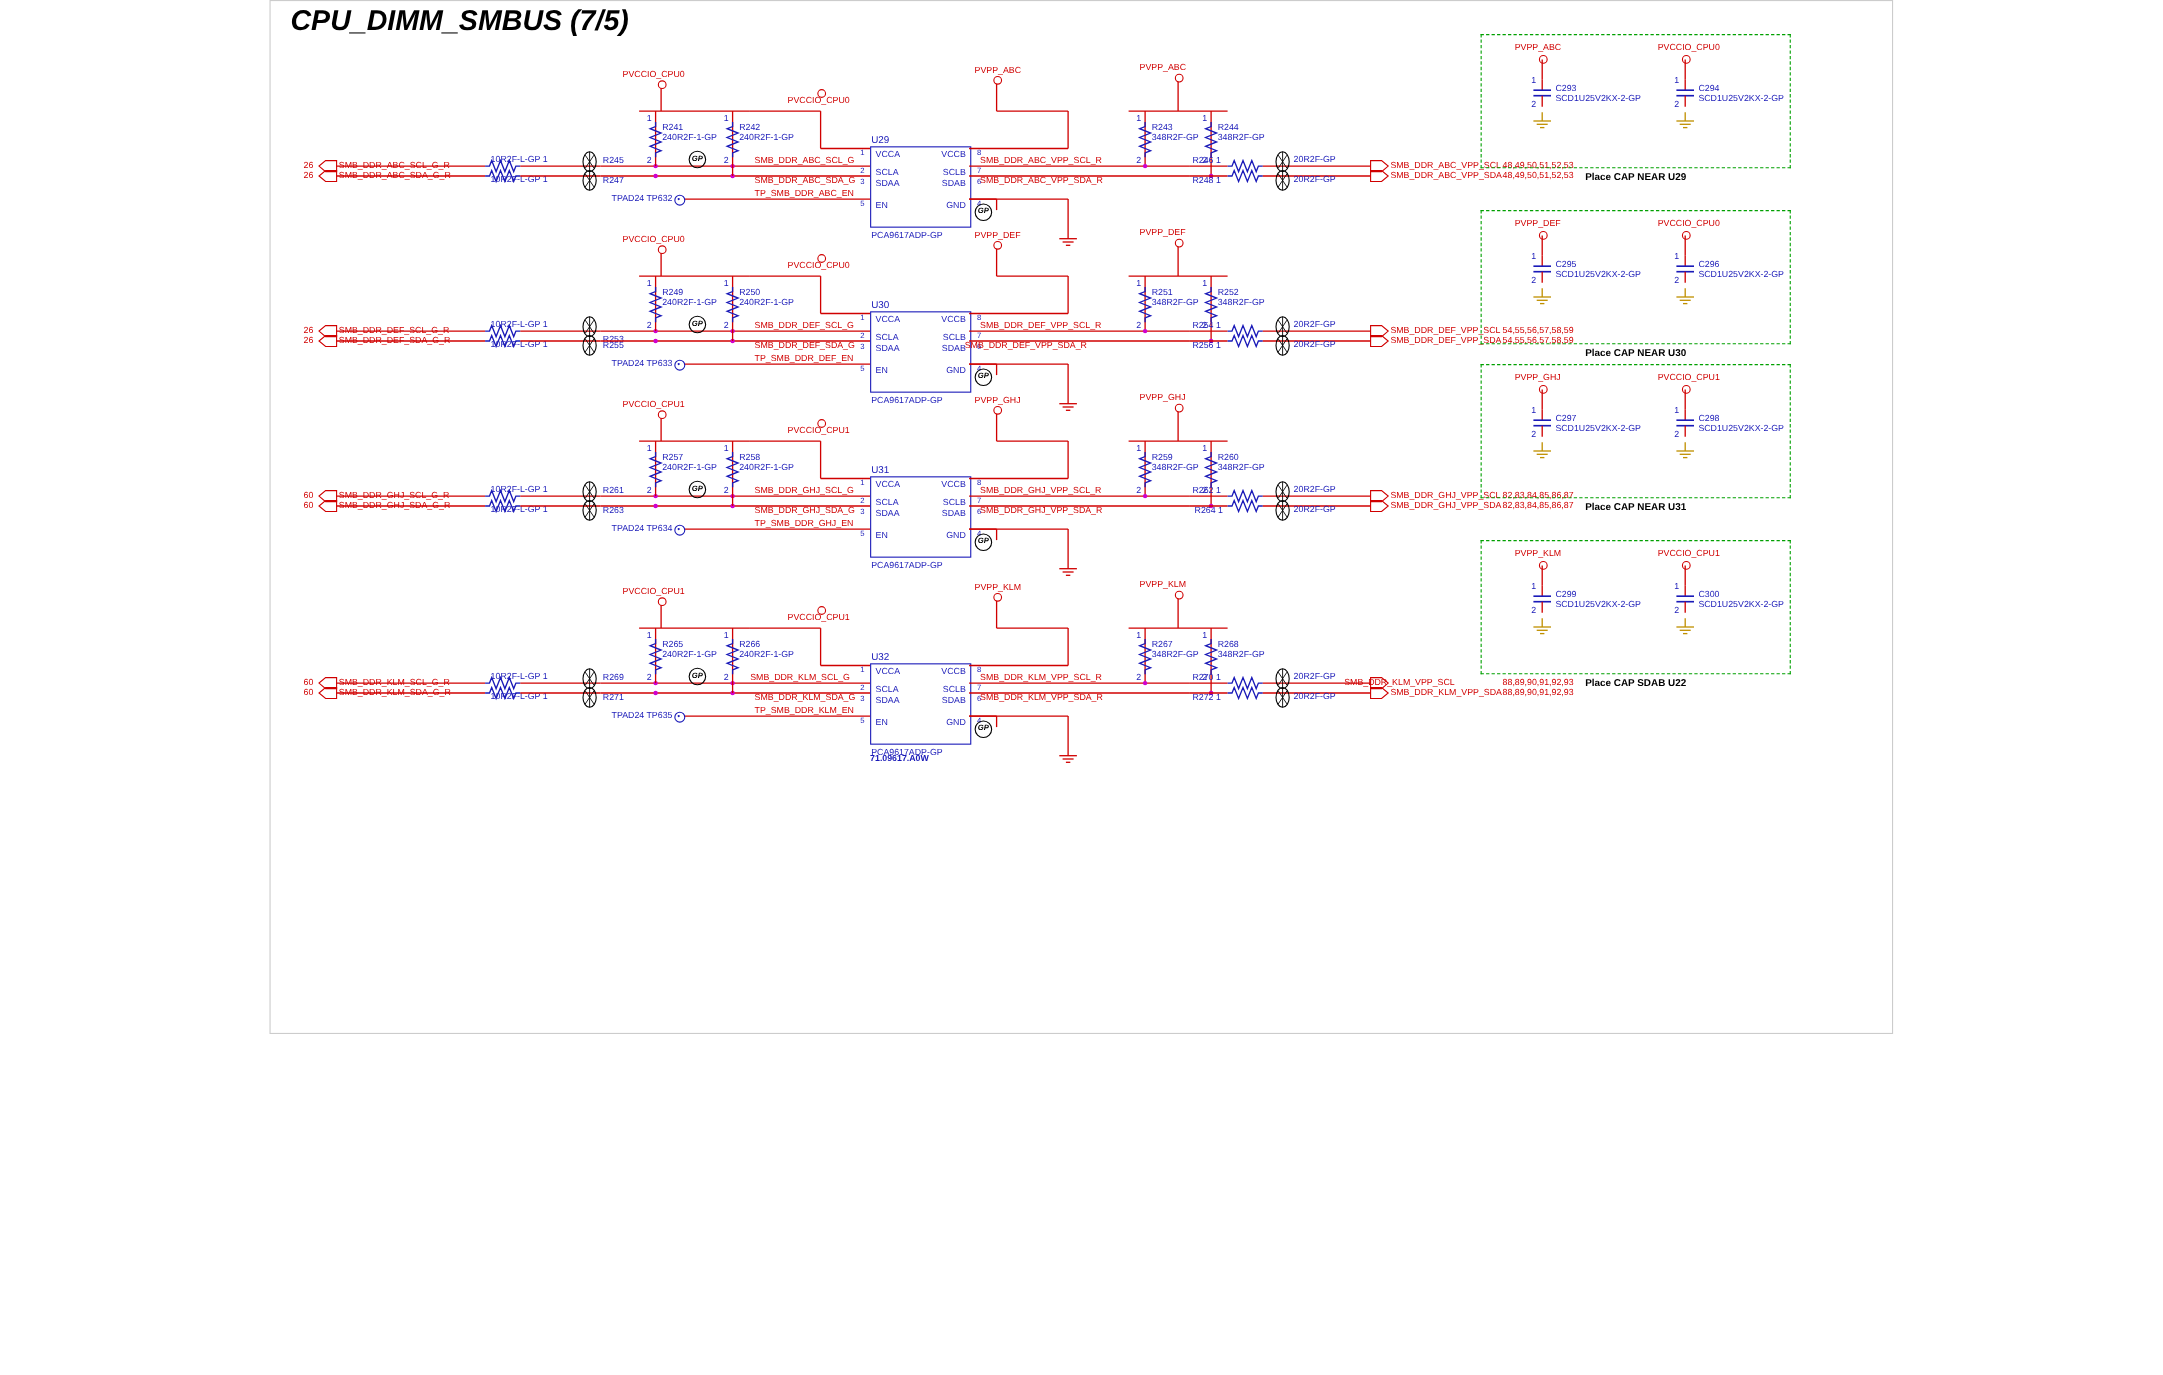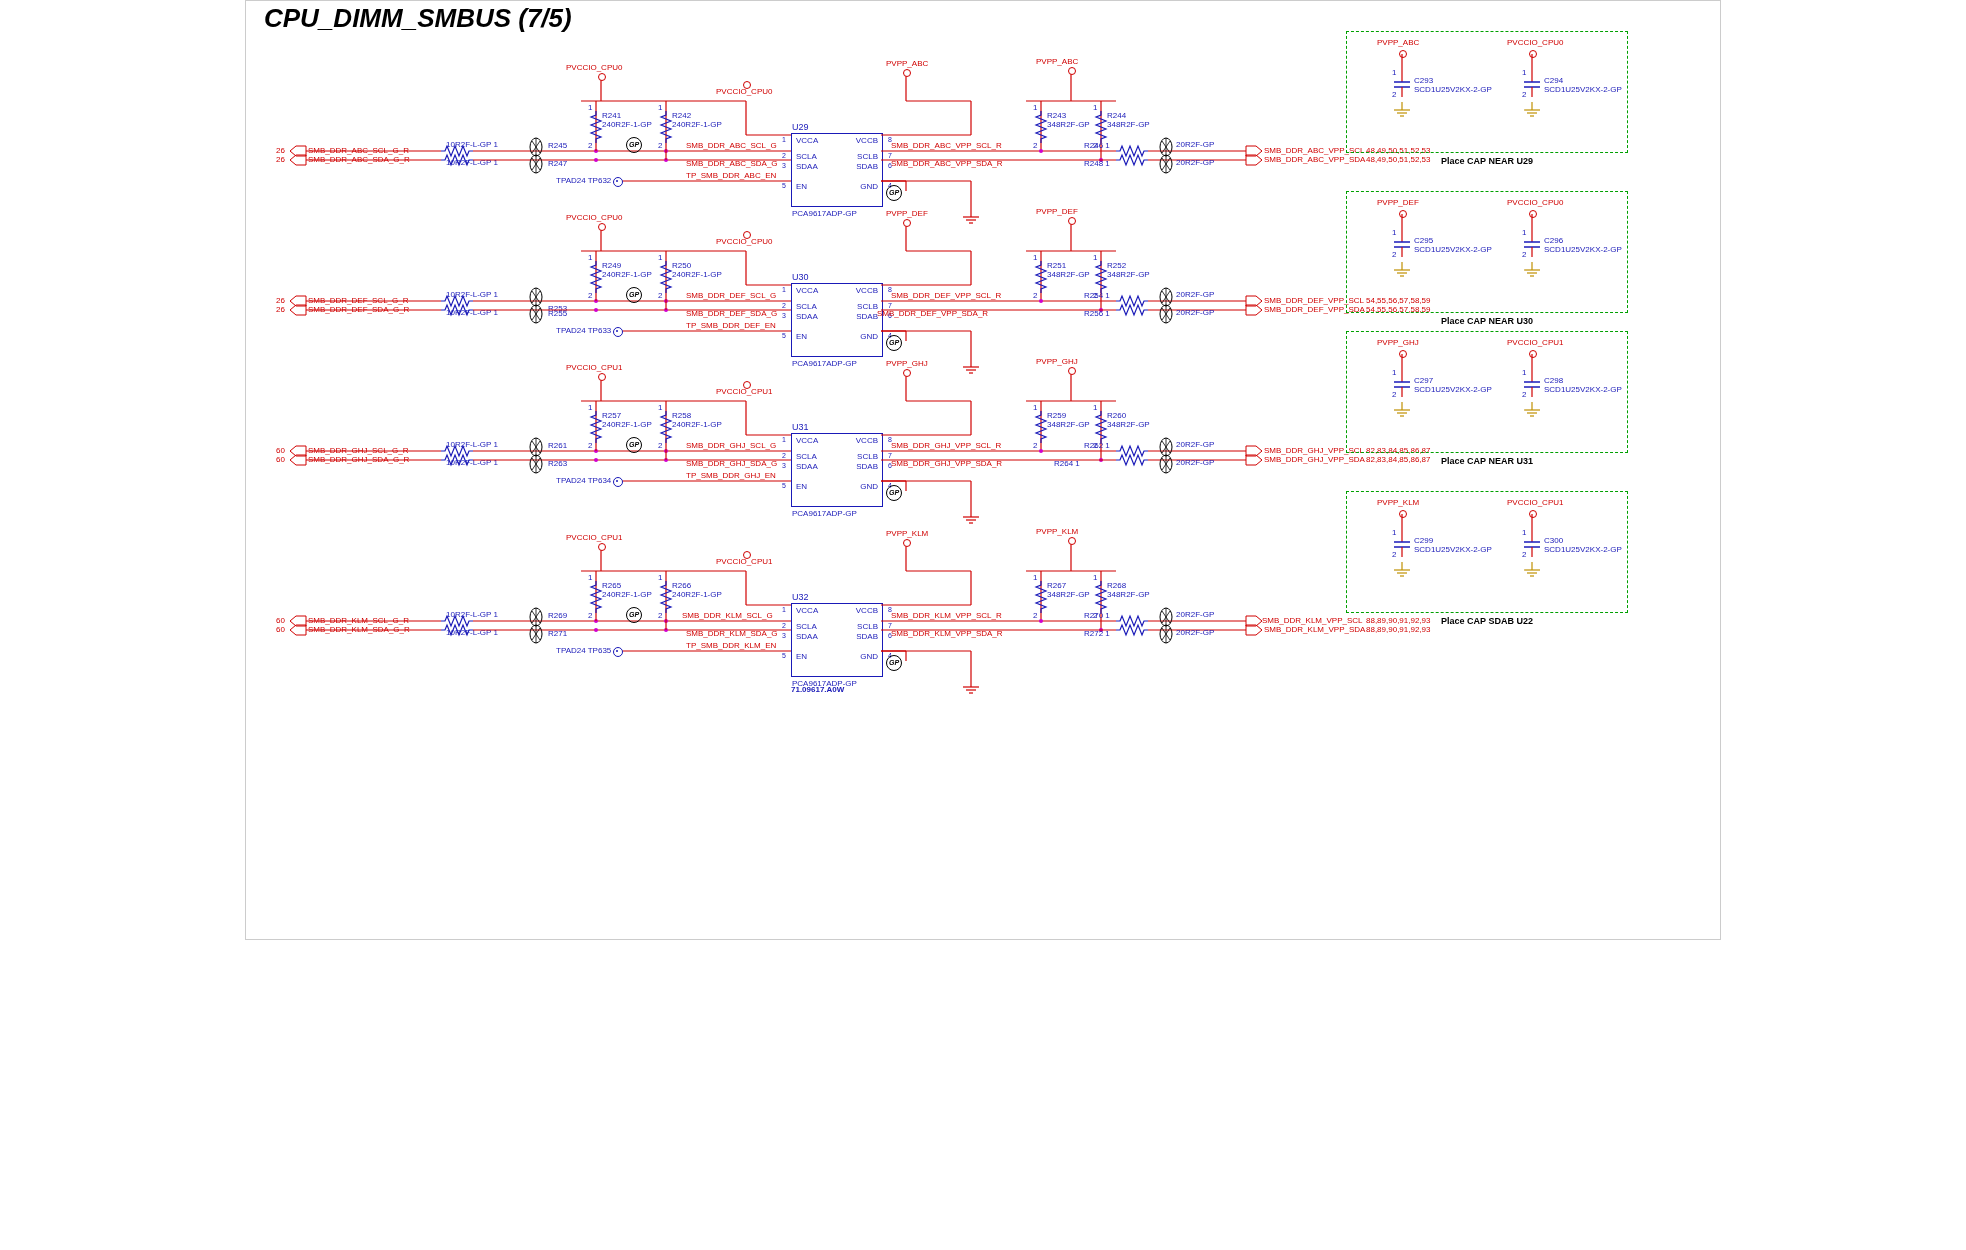--- a/index.html
+++ b/index.html
@@ -662,21 +662,21 @@
         <svg style="position:absolute;left:725px;top:120px;width:2px;height:30px">
           <line x1="0" y1="0" x2="0" y2="28" stroke="#d00000" stroke-width="1.2"></line>
         </svg>
         <svg style="position:absolute;left:635px;top:120px;width:92px;height:2px">
           <line x1="0" y1="0" x2="90" y2="0" stroke="#d00000" stroke-width="1.2"></line>
         </svg>
         <svg style="position:absolute;left:725px;top:148px;width:40px;height:40px">
           <use href="#gnd"></use>
         </svg>
         <div class="rname" style="left:838px;top:80px">R262  1</div>
-        <div class="rname" style="left:808px;top:98px">R264  1</div>
+        <div class="rname" style="left:840px;top:98px">R264  1</div>
         <svg style="position:absolute;left:835px;top:90px;width:37px;height:2px">
           <line x1="0" y1="0" x2="35" y2="0" stroke="#d00000" stroke-width="1.2"></line>
         </svg>
         <svg style="position:absolute;left:835px;top:99px;width:37px;height:2px">
           <line x1="0" y1="0" x2="35" y2="0" stroke="#d00000" stroke-width="1.2"></line>
         </svg>
         <svg style="position:absolute;left:870px;top:85px;width:40px;height:40px">
           <use href="#resH"></use>
         </svg>
         <svg style="position:absolute;left:870px;top:94px;width:40px;height:40px">
@@ -920,21 +920,21 @@
           <use href="#bead"></use>
         </svg>
         <div class="netb" style="left:930px;top:79px">20R2F-GP</div>
         <div class="netb" style="left:930px;top:97px">20R2F-GP</div>
         <svg style="position:absolute;left:1000px;top:85px;width:40px;height:40px">
           <use href="#offpageR"></use>
         </svg>
         <svg style="position:absolute;left:1000px;top:94px;width:40px;height:40px">
           <use href="#offpageR"></use>
         </svg>
-        <div class="net" style="left:1016px;top:85px">SMB_DDR_KLM_VPP_SCL</div>
+        <div class="net" style="left:976px;top:85px">SMB_DDR_KLM_VPP_SCL</div>
         <div class="net" style="left:1018px;top:94px">SMB_DDR_KLM_VPP_SDA</div>
         <div class="pgref" style="left:1120px;top:85px">88,89,90,91,92,93</div>
         <div class="pgref" style="left:1120px;top:94px">88,89,90,91,92,93</div>
       </div>
     </div>
 
   <div id="capboxes">
       <div class="capbox" style="left:1100px;top:30px">
         <div class="caplabel">Place CAP NEAR U29</div>
         <div class="pwr" style="left:30px;top:6px">PVPP_ABC</div>

